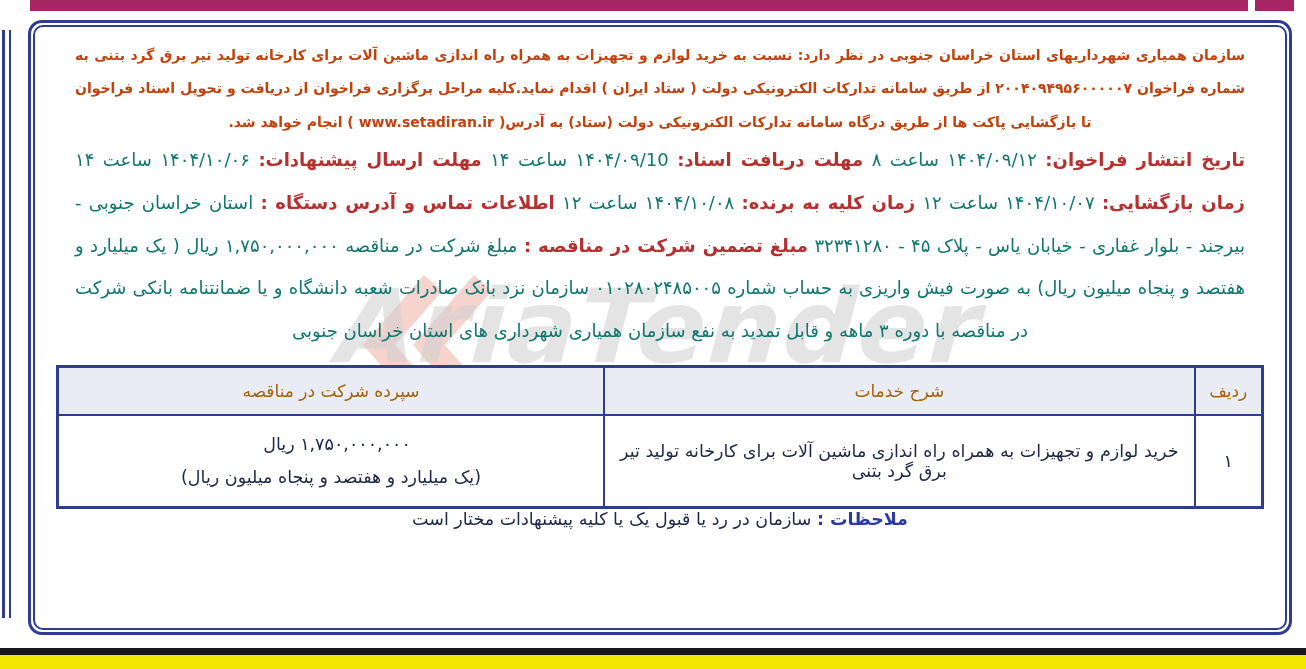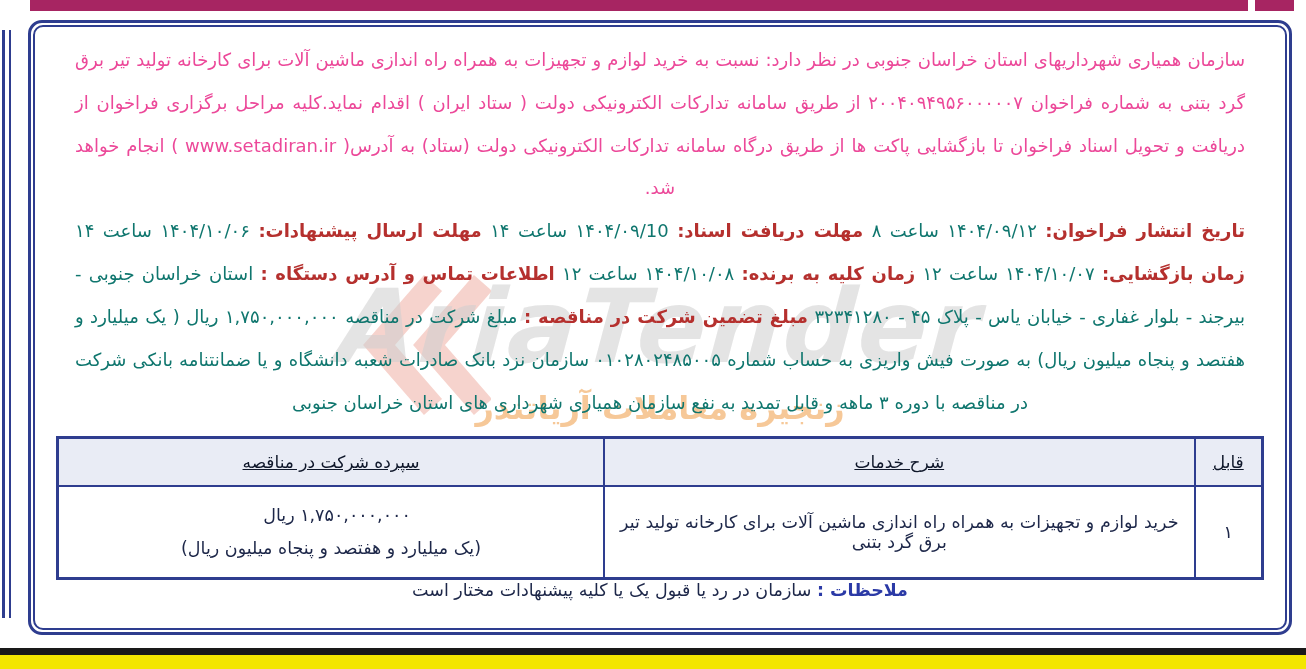--- a/index.html
+++ b/index.html
@@ -35,36 +35,36 @@
   }
   .doc-content{position:absolute;inset:8px 20px;z-index:1;}
   
   .doc-header{position:relative;height:58px;}
   .pub-date{position:absolute;left:16px;top:12px;font-size:14.5px;color:#20306a;}
   .ad-title{
     text-align:center;padding-top:12px;font-size:22px;font-weight:bold;color:#2b3aa6;letter-spacing:0;
   }
   
   .intro{
-    margin:8px 24px 0;font-size:18px;color:#ec4899;
-    line-height:2.38;text-align:justify;text-align-last:center;
+    margin:8px 24px 0;font-size:14px;color:#c2410c;
+    line-height:2.38;text-align:justify;text-align-last:center;font-weight:bold;
   }
   .schedule{
     margin:0 24px;font-size:18px;color:#27386f;
     line-height:2.38;text-align:justify;text-align-last:center;
   }
   .sch-label{color:#b5302e;font-weight:bold;}
   .sch-value{color:#0f766e;}
   
   .tender-table{
     width:calc(100% - 10px);margin:12px auto 0;border-collapse:collapse;
     border:3px solid #2e3d8f;background:#ffffff;
   }
   .tender-table th,.tender-table td{border:2px solid #2e3d8f;text-align:center;vertical-align:middle;}
-  .tender-table thead th{background:#e9ecf5;font-weight:normal;font-size:17px;height:44px;color:#0f172a;text-decoration:underline;}
+  .tender-table thead th{background:#e9ecf5;font-weight:normal;font-size:17px;height:44px;color:#a16207;}
   .tender-table tbody td{height:88px;font-size:17.5px;color:#1d2749;}
   .deposit-amount{line-height:1.9;padding-left:12px;}
   .deposit-words{line-height:1.9;}
   
   .note-line{margin-top:0;text-align:center;font-size:17.5px;color:#1d2749;}
   .note-label{color:#2b3aa6;font-weight:bold;}
   
   .black-rule{position:absolute;left:0;right:0;bottom:14px;height:7px;background:#191919;}
   .yellow-bar{position:absolute;left:0;right:0;bottom:0;height:14px;background:#f3e600;}
 </style>
@@ -114,21 +114,21 @@
     </p>
 
     <table class="tender-table">
       <colgroup>
         <col style="width:68px">
         <col style="width:49%">
         <col>
       </colgroup>
       <thead>
         <tr>
-          <th>قابل</th>
+          <th>ردیف</th>
           <th>شرح خدمات</th>
           <th>سپرده شرکت در مناقصه</th>
         </tr>
       </thead>
       <tbody>
         <tr>
           <td>۱</td>
           <td>خرید لوازم و تجهیزات به همراه راه اندازی ماشین آلات برای کارخانه تولید تیر برق گرد بتنی</td>
           <td>
             <div class="deposit-amount">۱,۷۵۰,۰۰۰,۰۰۰ ریال</div>

